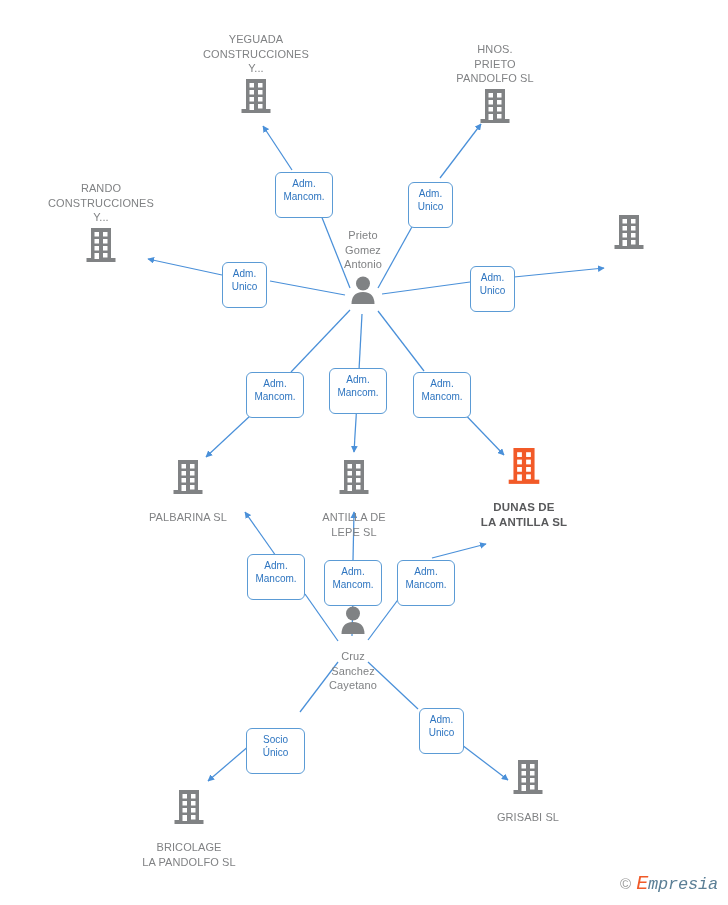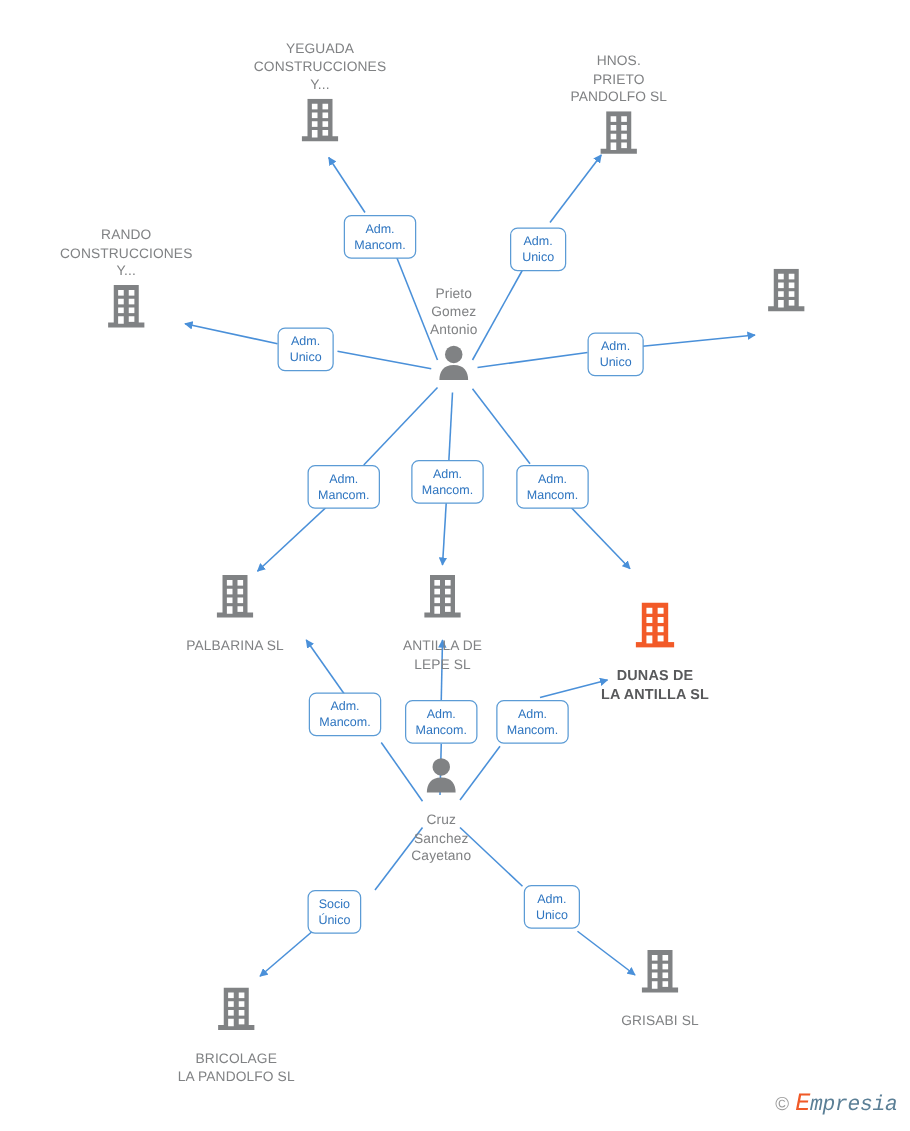--- a/index.html
+++ b/index.html
@@ -65,21 +65,21 @@
   .edge-label {
     position: absolute;
     box-sizing: border-box;
     background: #ffffff;
     border: 1.3px solid #5b9bd5;
     border-radius: 6px;
     color: #2e75c0;
     font-size: 10px;
     line-height: 13px;
     text-align: center;
-    padding: 4px 3px 3px 3px;
+    padding: 4px 3px 14px 3px;
     white-space: pre-line;
     z-index: 5;
   }
 
   
   #watermark {
     position: absolute;
     right: 10px;
     bottom: 10px;
     z-index: 9;
@@ -179,21 +179,21 @@
 
   <div class="edge-label" style="left:247px; top:554px; width:58px;">Adm.
 Mancom.</div>
 
   <div class="edge-label" style="left:324px; top:560px; width:58px;">Adm.
 Mancom.</div>
 
   <div class="edge-label" style="left:397px; top:560px; width:58px;">Adm.
 Mancom.</div>
 
-  <div class="edge-label" style="left:246px; top:712px; width:43px;">Socio
+  <div class="edge-label" style="left:246px; top:728px; width:59px;">Socio
 Único</div>
 
   <div class="edge-label" style="left:419px; top:708px; width:45px;">Adm.
 Unico</div>
 
   <div class="node label-above" style="left:256px; top:32px;">
     <div class="node-label">YEGUADA
 CONSTRUCCIONES
 Y...</div>
     <span class="node-icon">
@@ -337,21 +337,21 @@
           <rect x="17" y="18" width="4.5" height="4.5"></rect>
           <rect x="8.5" y="25" width="4.5" height="6"></rect>
           <rect x="17" y="25" width="4.5" height="4.5"></rect>
         </g>
       </svg>
     </span>
     <div class="node-label">ANTILLA DE
 LEPE SL</div>
   </div>
 
-  <div class="node label-below highlight" style="left:524px; top:482px;">
+  <div class="node label-below highlight" style="left:524px; top:448px;">
     <span class="node-icon">
       <svg width="32" height="38" viewBox="0 0 30 36" xmlns="http://www.w3.org/2000/svg">
         <g fill="#f25a28">
           <rect x="5" y="0" width="20" height="32"></rect>
           <rect x="0.5" y="30" width="29" height="4"></rect>
         </g>
         <g fill="#ffffff">
           <rect x="8.5" y="4" width="4.5" height="4.5"></rect>
           <rect x="17" y="4" width="4.5" height="4.5"></rect>
           <rect x="8.5" y="11" width="4.5" height="4.5"></rect>

